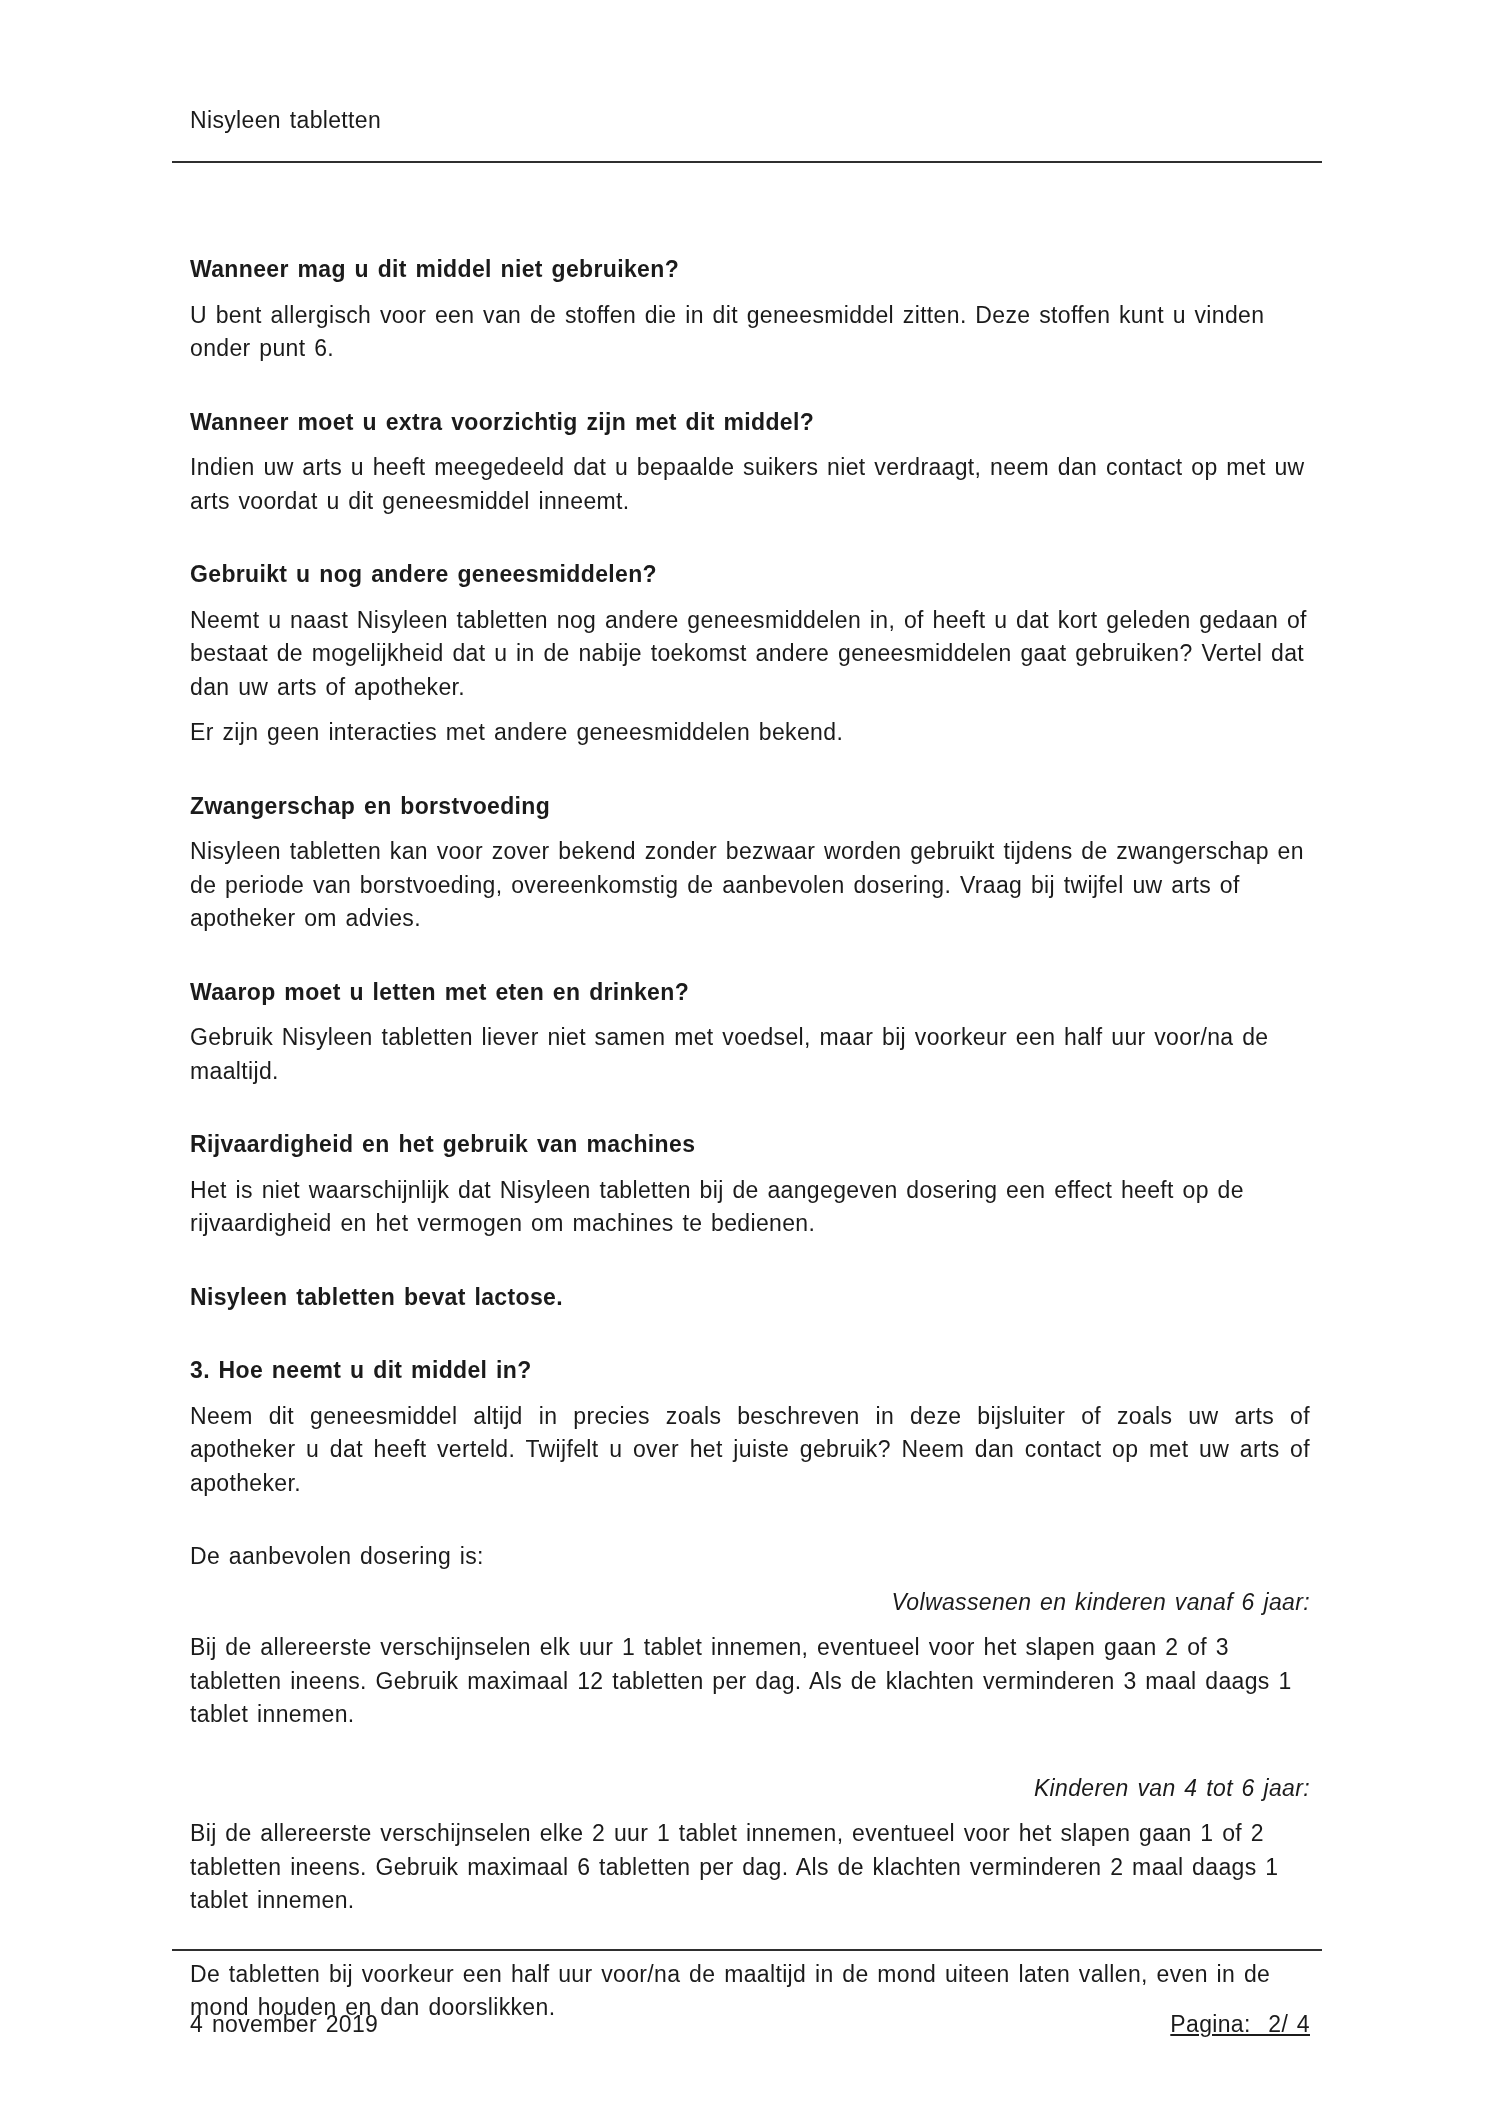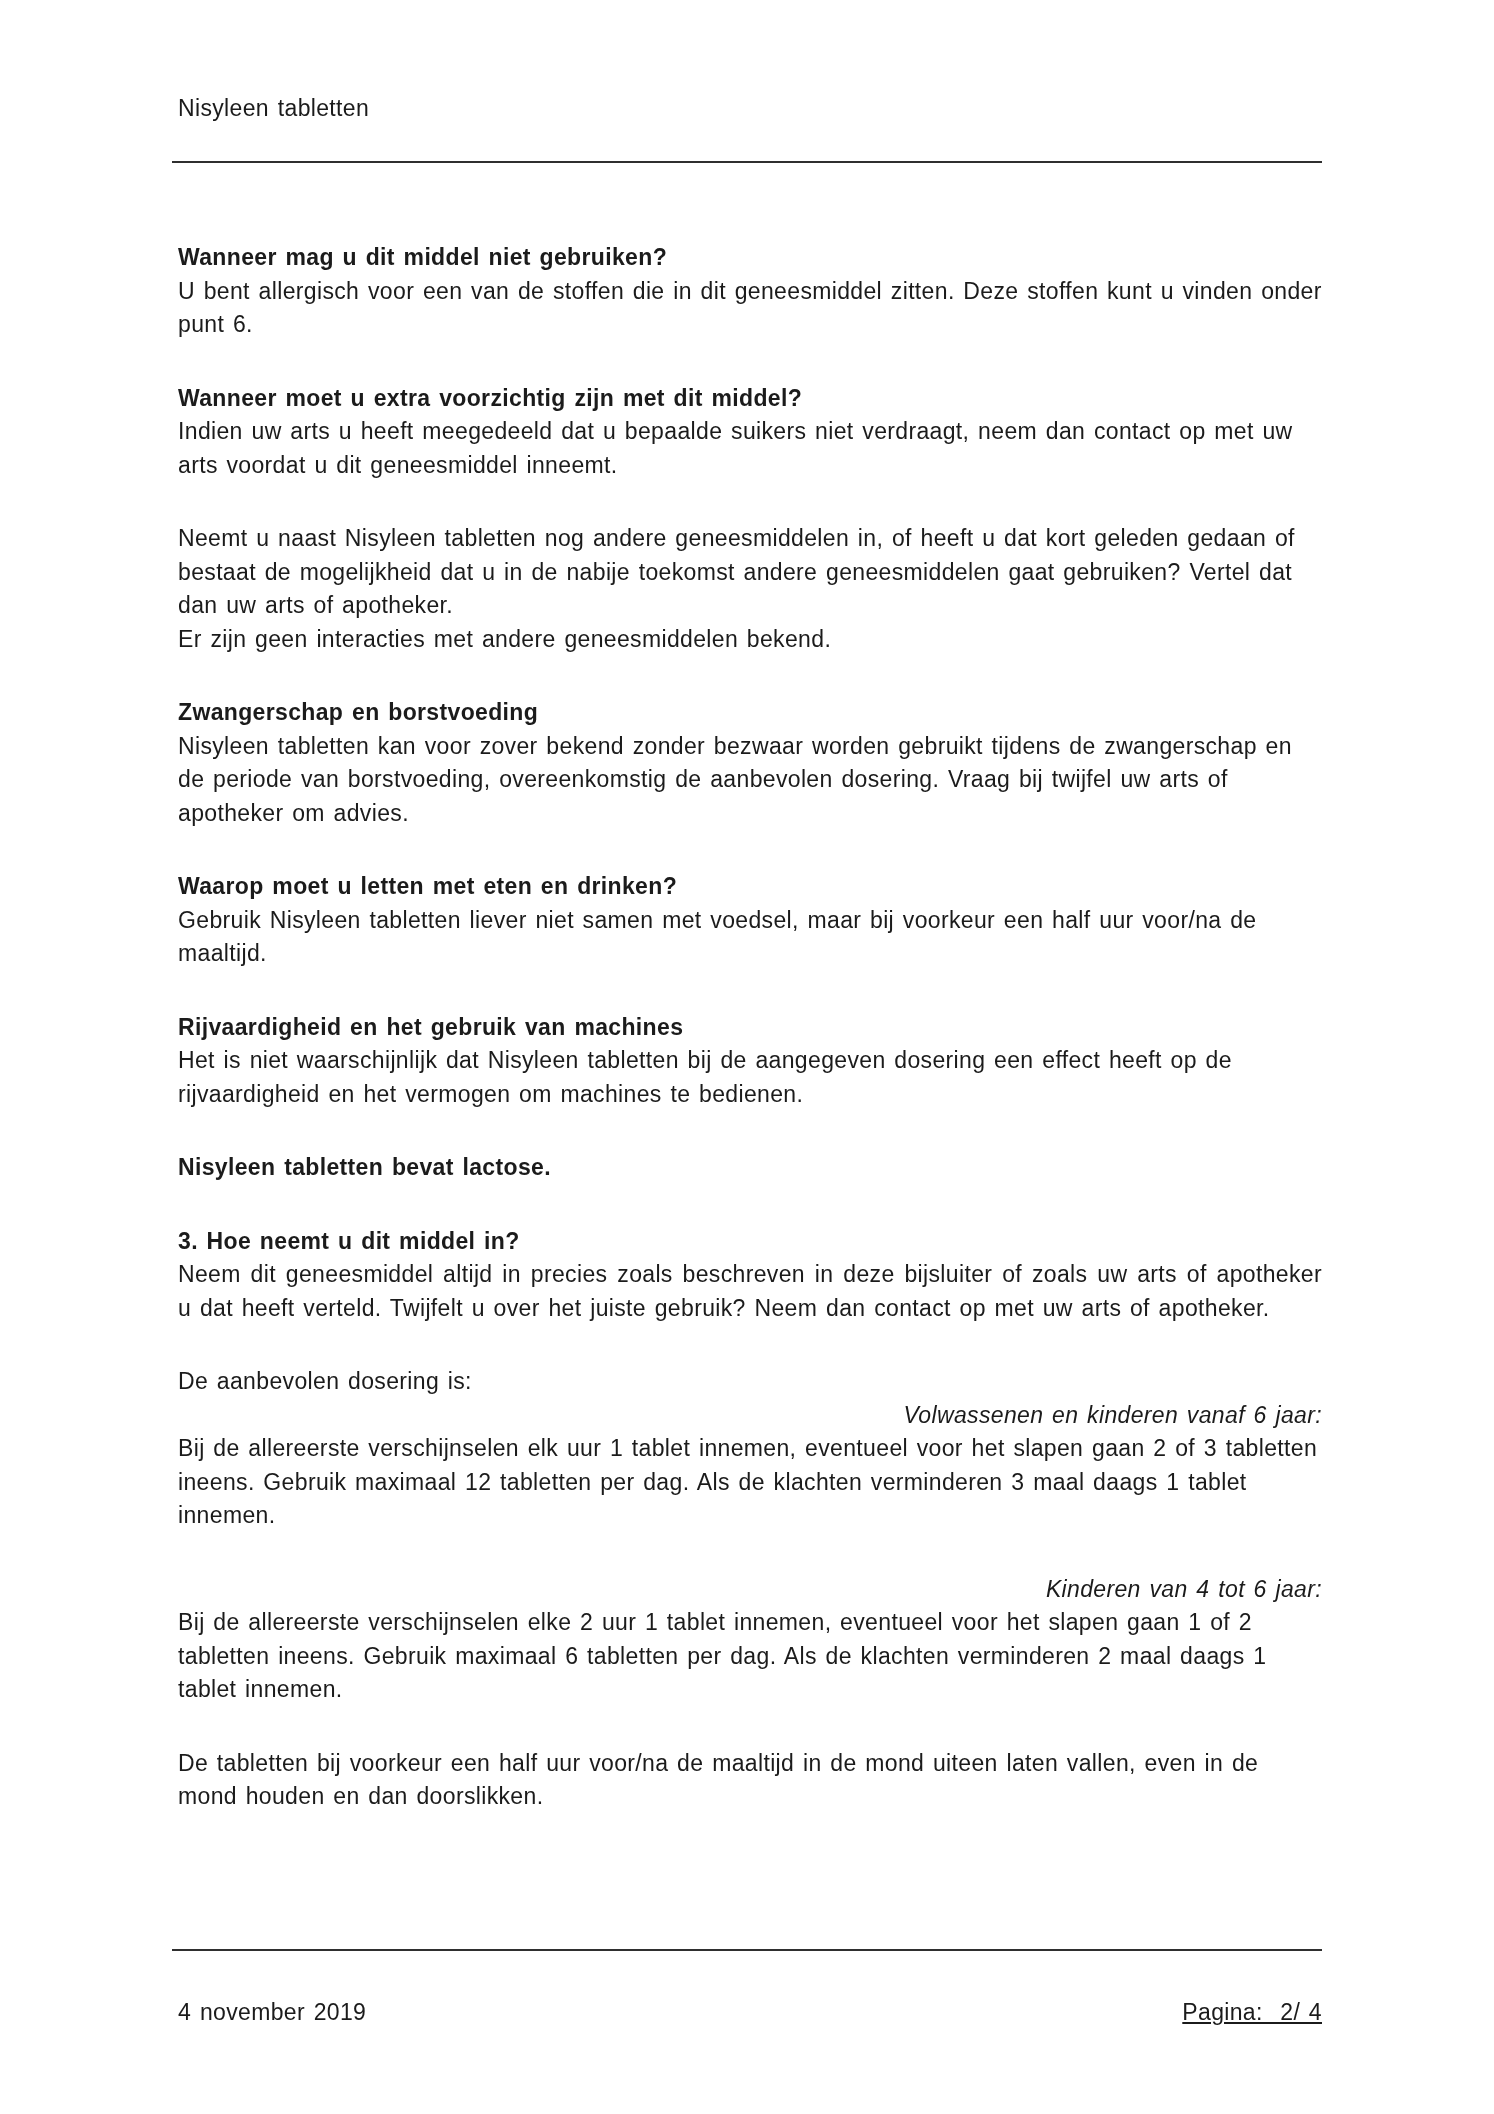--- a/index.html
+++ b/index.html
@@ -11,21 +11,21 @@
     position: relative;
     width: 1494px;
     height: 2114px;
     background: #ffffff;
     font-family: "Liberation Sans", sans-serif;
     color: #1b1b1b;
     overflow: hidden;
     margin: 0 auto;
   }
   .page p {
-    margin: 0;
+    margin: 12px;
     font-size: 23px;
     line-height: 33.5px;
     letter-spacing: 0.35px;
     word-spacing: 2px;
   }
   .header-title {
     position: absolute;
     left: 178px;
     top: 92px;
   }
@@ -80,20 +80,21 @@
       <p class="h">Wanneer mag u dit middel niet gebruiken?</p>
       <p class="b">U bent allergisch voor een van de stoffen die in dit geneesmiddel zitten. Deze stoffen kunt u vinden onder punt 6.</p>
     </section>
 
     <section class="sec">
       <p class="h">Wanneer moet u extra voorzichtig zijn met dit middel?</p>
       <p class="b">Indien uw arts u heeft meegedeeld dat u bepaalde suikers niet verdraagt, neem dan contact op met uw arts voordat u dit geneesmiddel inneemt.</p>
     </section>
 
     <section class="sec">
+      <p class="h">Gebruikt u nog andere geneesmiddelen?</p>
       <p class="b">Neemt u naast Nisyleen tabletten nog andere geneesmiddelen in, of heeft u dat kort geleden gedaan of bestaat de mogelijkheid dat u in de nabije toekomst andere geneesmiddelen gaat gebruiken? Vertel dat dan uw arts of apotheker.</p>
       <p class="b">Er zijn geen interacties met andere geneesmiddelen bekend.</p>
     </section>
 
     <section class="sec">
       <p class="h">Zwangerschap en borstvoeding</p>
       <p class="b">Nisyleen tabletten kan voor zover bekend zonder bezwaar worden gebruikt tijdens de zwangerschap en de periode van borstvoeding, overeenkomstig de aanbevolen dosering. Vraag bij twijfel uw arts of apotheker om advies.</p>
     </section>
 
     <section class="sec">

